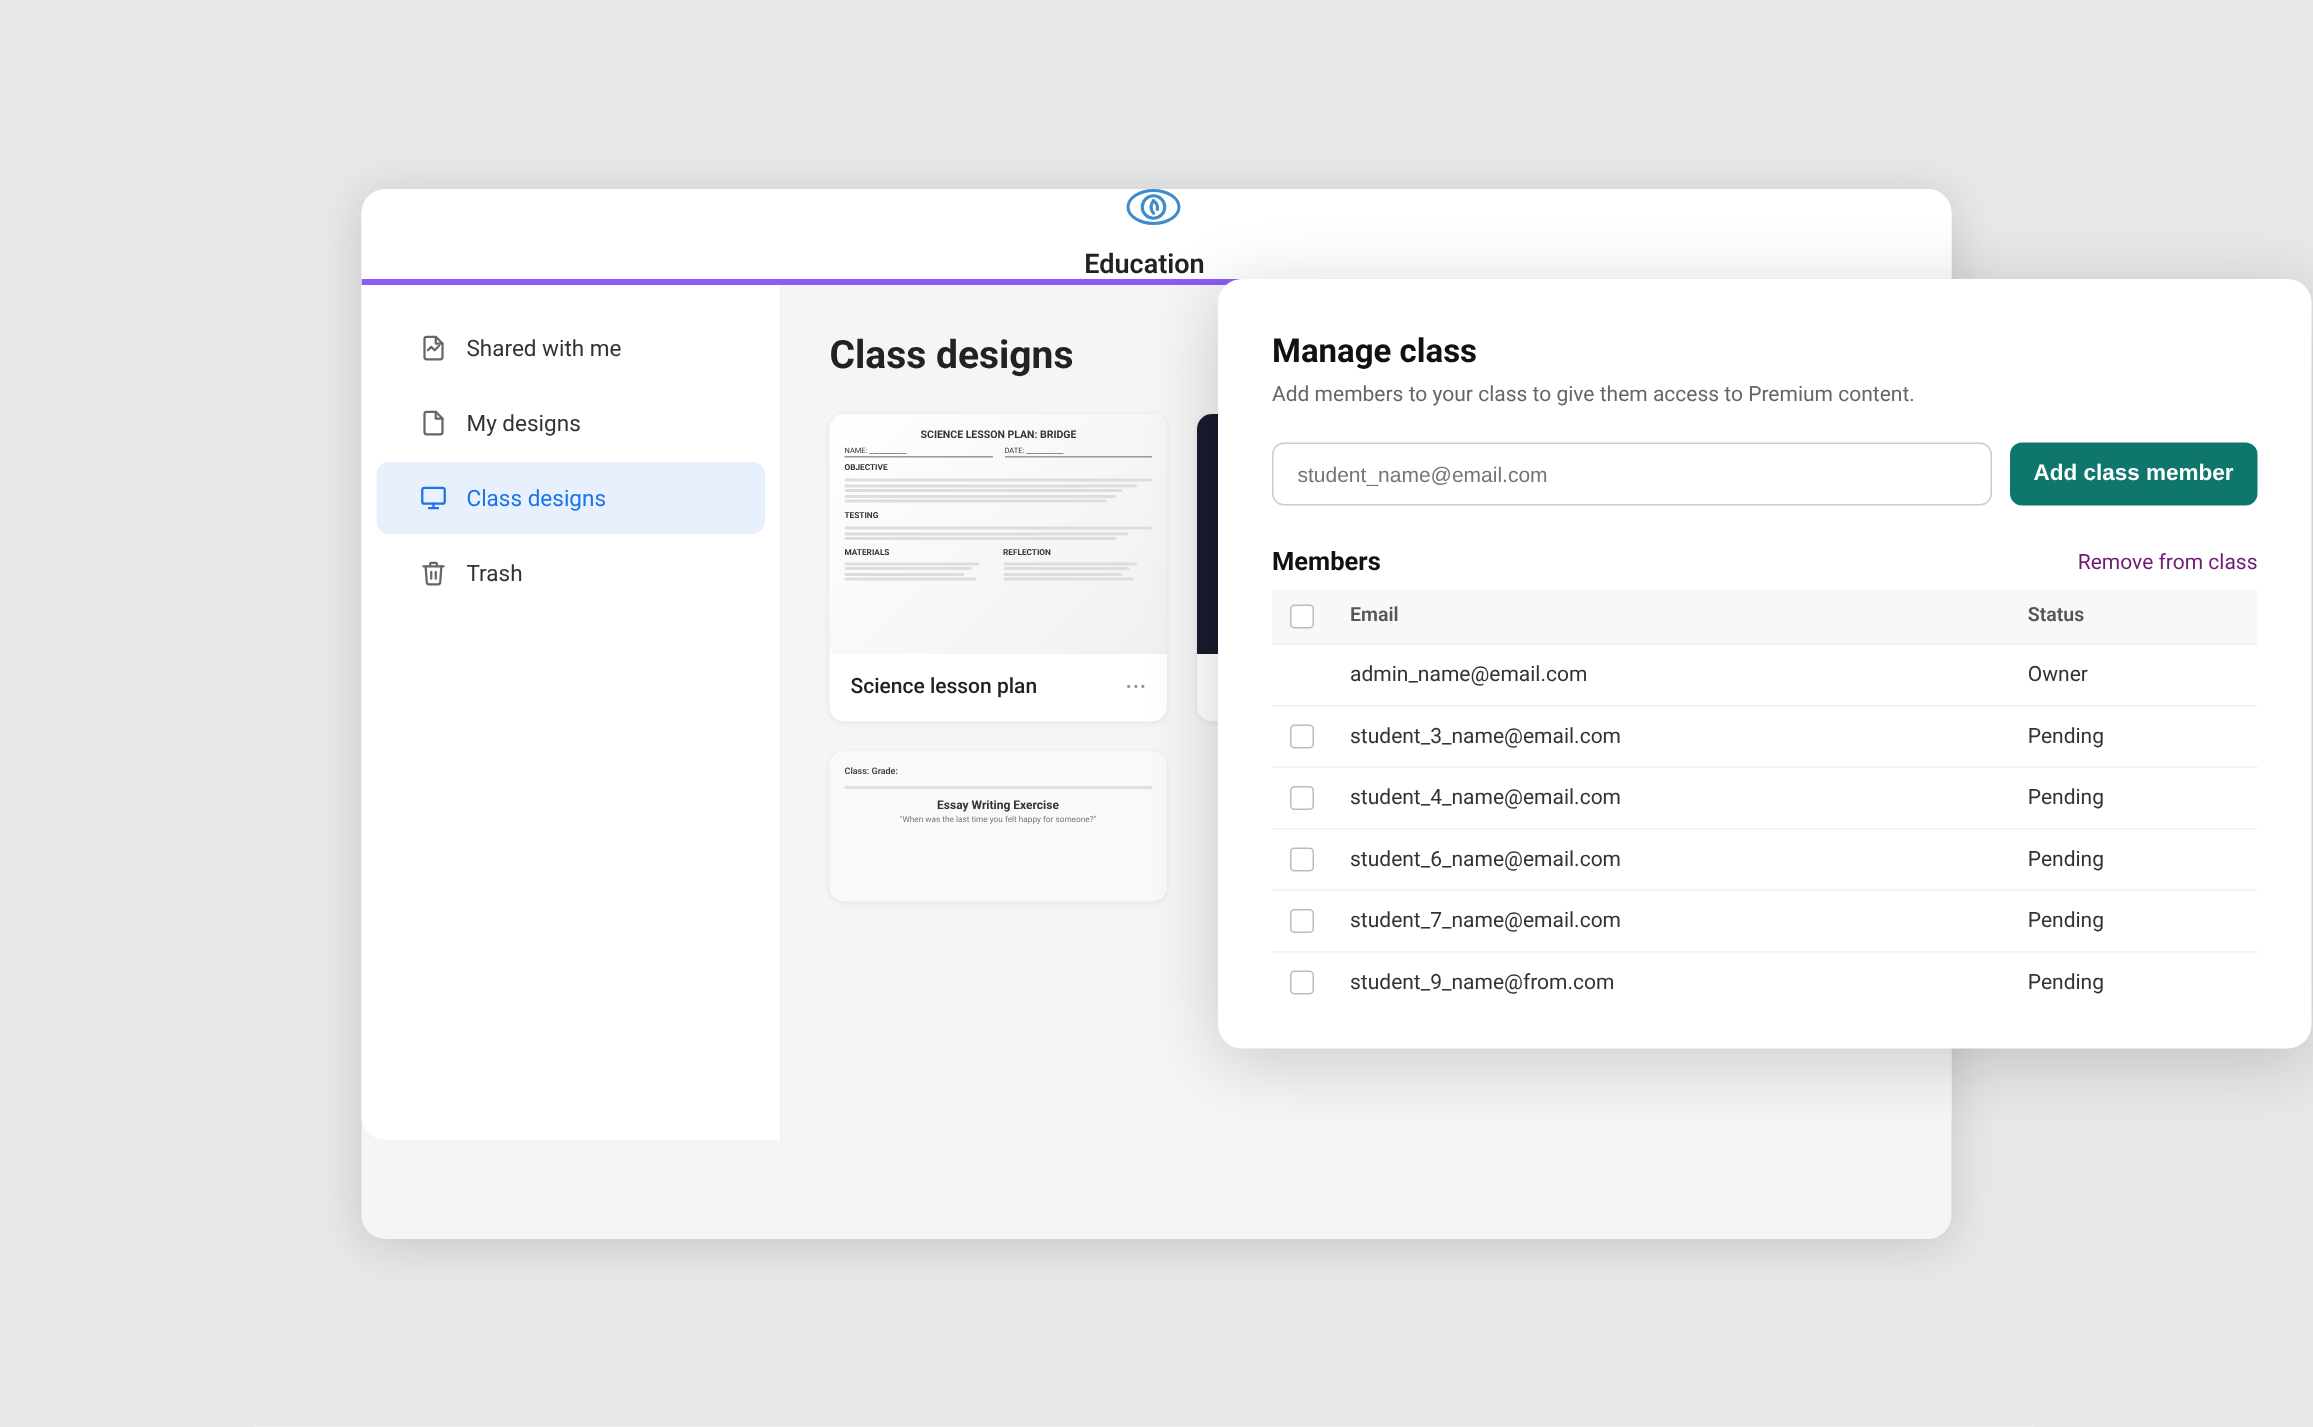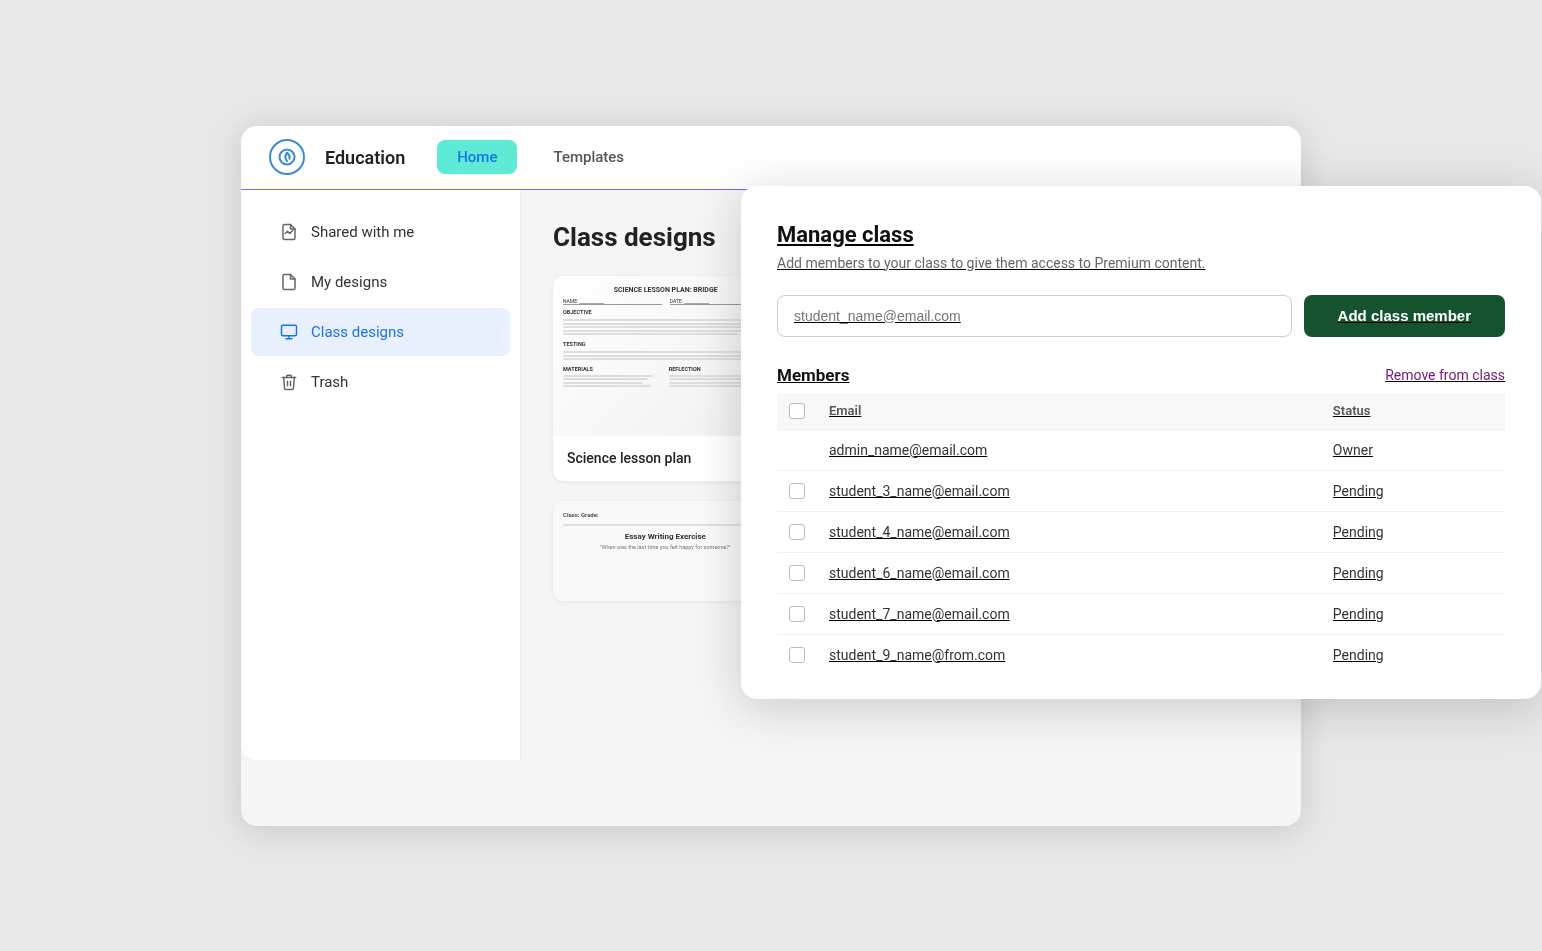--- a/index.html
+++ b/index.html
@@ -21,22 +21,23 @@
       position: relative;
     }
     
     .top-nav {
       display: flex;
       align-items: center;
       padding: 0 28px;
       height: 64px;
       background: #fff;
       border-radius: 16px 16px 0 0;
-      border-bottom: 1px solid #8b5cf6;
+      border-bottom: 4px solid #8b5cf6;
       gap: 16px;
+      flex-direction: column;
     }
     .brand-logo {
       width: 36px;
       height: 36px;
       border: 2.5px solid #3d8bcd;
       border-radius: 50%;
       display: flex;
       align-items: center;
       justify-content: center;
       margin-right: 4px;
@@ -159,27 +160,26 @@
       align-items: center;
       justify-content: space-between;
     }
     .design-label-text { font-size: 14px; font-weight: 500; color: #222; }
     .design-more { color: #888; font-size: 18px; cursor: pointer; }
     
     .modal-overlay {
       position: absolute;
       top: 60px;
       right: -240px;
-      width: 800px;
+      width: 729px;
       background: #fff;
       border-radius: 16px;
       box-shadow: 0 8px 48px rgba(0,0,0,0.18);
       padding: 36px 36px 24px 36px;
       z-index: 10;
-      text-decoration: underline;
     }
     .modal-title {
       font-size: 22px;
       font-weight: 700;
       color: #111;
       margin-bottom: 8px;
     }
     .modal-subtitle {
       font-size: 14px;
       color: #666;
@@ -193,25 +193,25 @@
     .add-member-input {
       flex: 1;
       border: 1.5px solid #ccc;
       border-radius: 8px;
       padding: 12px 16px;
       font-size: 14px;
       color: #999;
       outline: none;
     }
     .add-member-btn {
-      background: #14532d;
+      background: #0f766e;
       color: #fff;
       border: none;
       border-radius: 8px;
-      padding: 12px 34px;
+      padding: 12px 16px;
       font-size: 15px;
       font-weight: 600;
       cursor: pointer;
       white-space: nowrap;
     }
     .members-section {}
     .members-header-row {
       display: flex;
       align-items: center;
       justify-content: space-between;

